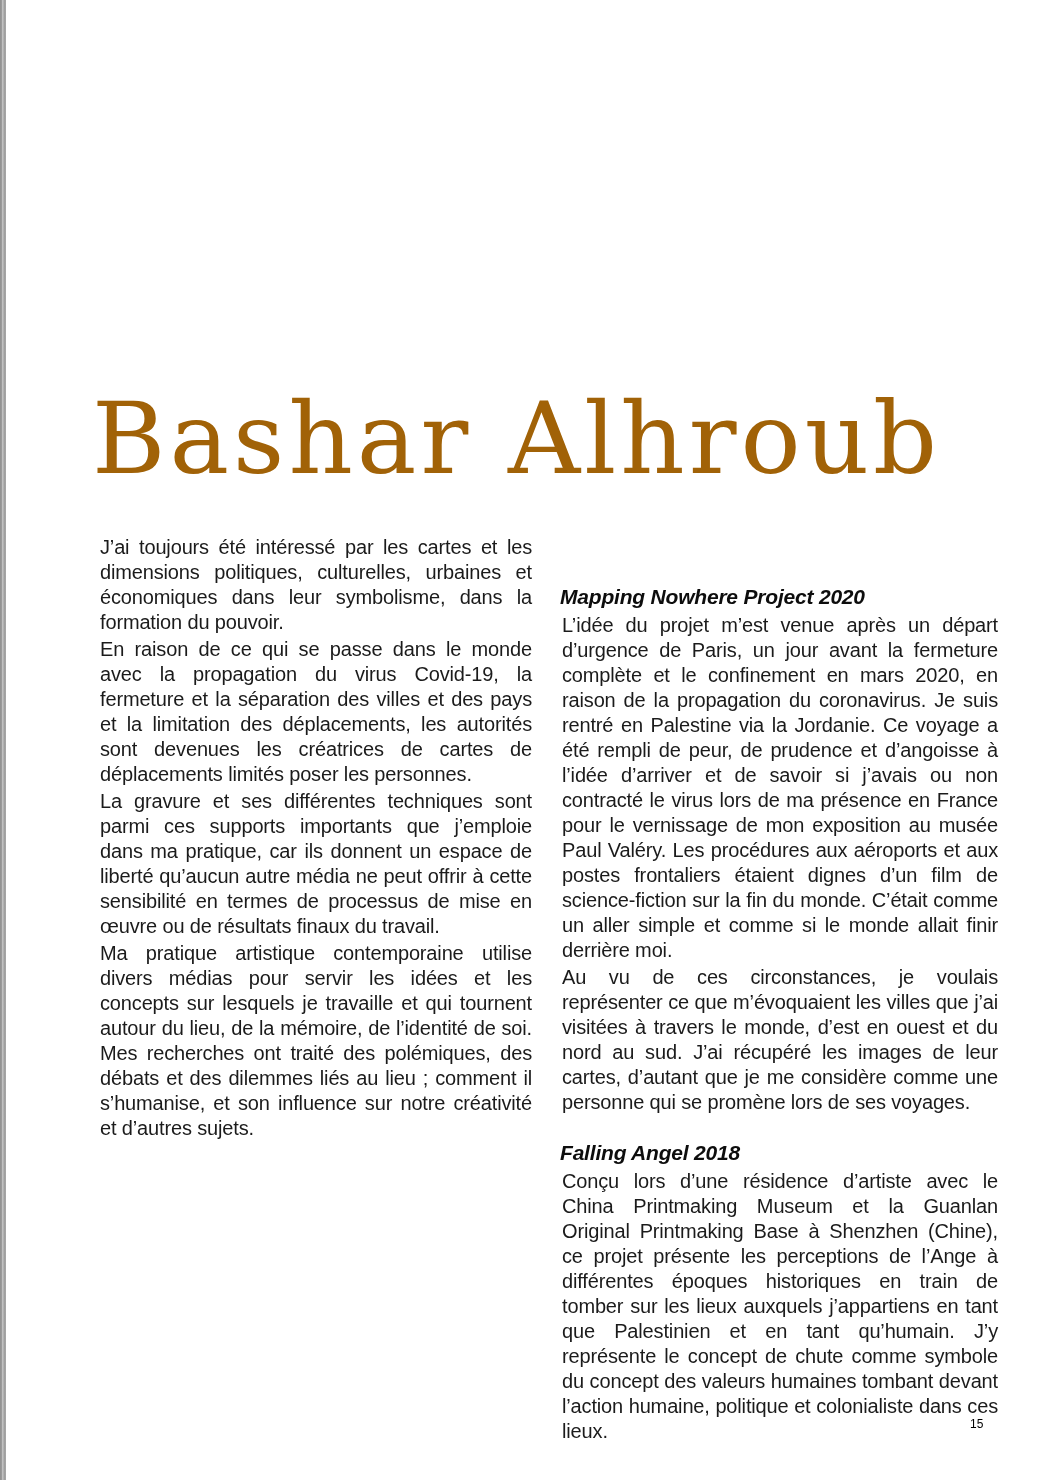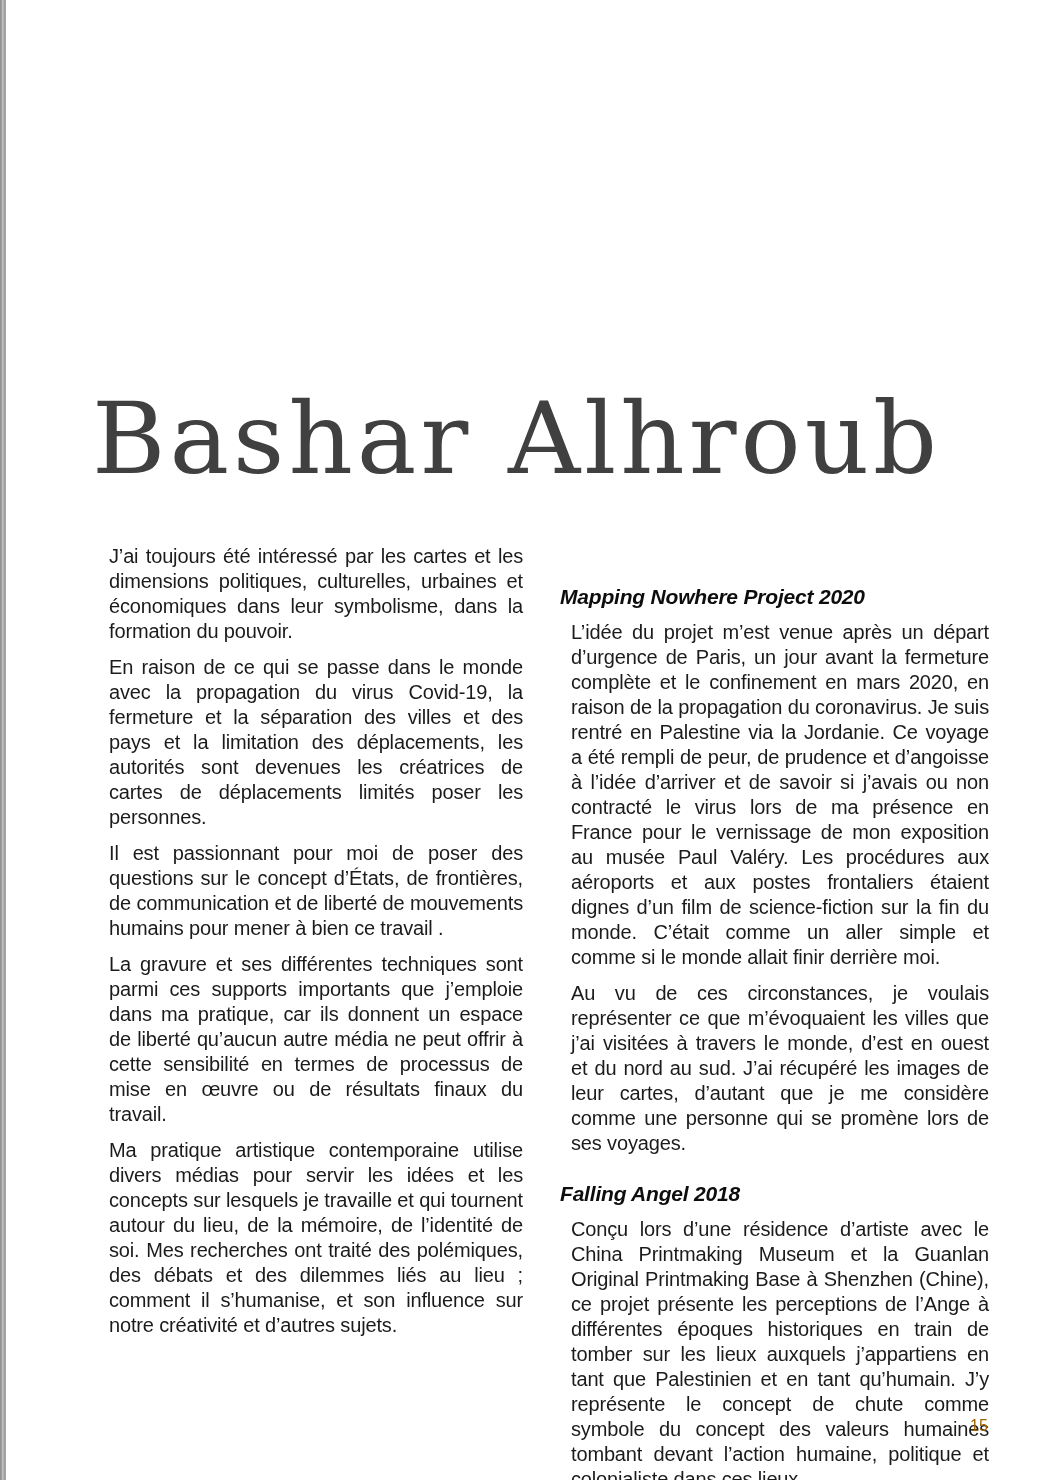--- a/index.html
+++ b/index.html
@@ -23,71 +23,70 @@
   .page-title {
     position: absolute;
     left: 92px;
     top: 322px;
     width: 940px;
     font-family: "DejaVu Serif", "Liberation Serif", serif;
     font-weight: normal;
     font-size: 100px;
     line-height: 1.0;
     letter-spacing: 4px;
-    color: #404040;
+    color: #a16207;
     white-space: nowrap;
   }
 
   .col {
     position: absolute;
     color: #1b1b1b;
     font-size: 20px;
     line-height: 25px;
     letter-spacing: -0.15px;
   }
   .col-left  { left: 98px;  top: 533px; width: 436px; }
   .col-right { left: 560px; top: 584px; width: 440px; }
 
   .col p {
-    margin: 11px;
+    margin: 2px;
     text-align: justify;
   }
 
   .section-heading {
     margin: 0 0 4px 0;
     font-weight: bold;
     font-style: italic;
     font-size: 21px;
     line-height: 25px;
     color: #0d0d0d;
     letter-spacing: -0.2px;
   }
   .section + .section .section-heading { margin-top: 25px; }
 
   .italic-run { font-style: italic; }
 
   .page-number {
     position: absolute;
     left: 970px;
     top: 1417px;
-    font-size: 16px;
-    color: #a16207;
+    font-size: 12px;
+    color: #000000;
   }
 </style>
 </head>
 <body>
 
 <div class="edge-bar"></div>
 
 <h1 class="page-title">Bashar Alhroub</h1>
 
 <div class="col col-left">
   <p>J’ai toujours été intéressé par les cartes et les dimensions politiques, culturelles, urbaines et économiques dans leur symbolisme, dans la formation du pouvoir.</p>
   <p>En raison de ce qui se passe dans le monde avec la propagation du virus Covid-19, la fermeture et la séparation des villes et des pays et la limitation des déplacements, les autorités sont devenues les créatrices de cartes de déplacements limités poser les personnes.</p>
-  <p>Il est passionnant pour moi de poser des questions sur le concept d’États, de frontières, de communication et de liberté de mouvements humains pour mener à bien ce travail .</p>
   <p>La gravure et ses différentes techniques sont parmi ces supports importants que j’emploie dans ma pratique, car ils donnent un espace de liberté qu’aucun autre média ne peut offrir à cette sensibilité en termes de processus de mise en œuvre ou de résultats finaux du travail.</p>
   <p>Ma pratique artistique contemporaine utilise divers médias pour servir les idées et les concepts sur lesquels je travaille et qui tournent autour du lieu, de la mémoire, de l’identité de soi. Mes recherches ont traité des polémiques, des débats et des dilemmes liés au lieu ; comment il s’humanise, et son influence sur notre créativité et d’autres sujets.</p>
 </div>
 
 <div class="col col-right">
   <div class="section">
     <h2 class="section-heading">Mapping Nowhere Project 2020</h2>
     <p>L’idée du projet m’est venue après un départ d’urgence de Paris, un jour avant la fermeture complète et le confinement en mars 2020, en raison de la propagation du coronavirus. Je suis rentré en Palestine via la Jordanie. Ce voyage a été rempli de peur, de prudence et d’angoisse à l’idée d’arriver et de savoir si j’avais ou non contracté le virus lors de ma présence en France pour le vernissage de mon exposition au musée Paul Valéry. Les procédures aux aéroports et aux postes frontaliers étaient dignes d’un film de science-fiction sur la fin du monde. C’était comme un aller simple et comme si le monde allait finir derrière moi.</p>
     <p>Au vu de ces circonstances, je voulais représenter ce que m’évoquaient les villes que j’ai visitées à travers le monde, d’est en ouest et du nord au sud. J’ai récupéré les images de leur cartes, d’autant que je me considère comme une personne qui se promène lors de ses voyages.</p>
   </div>

